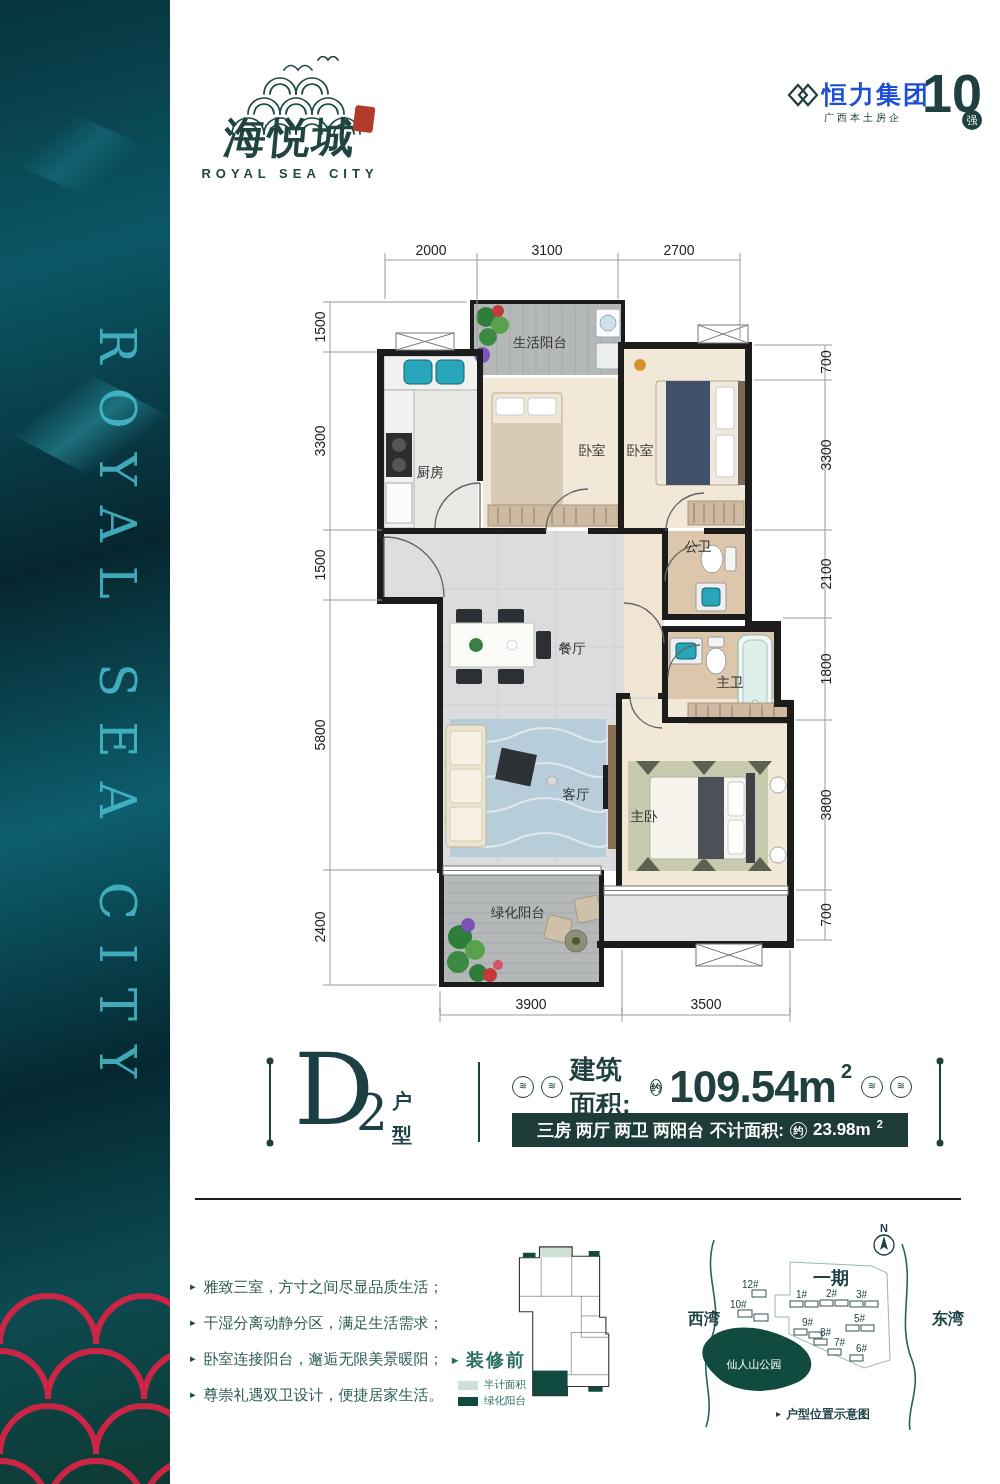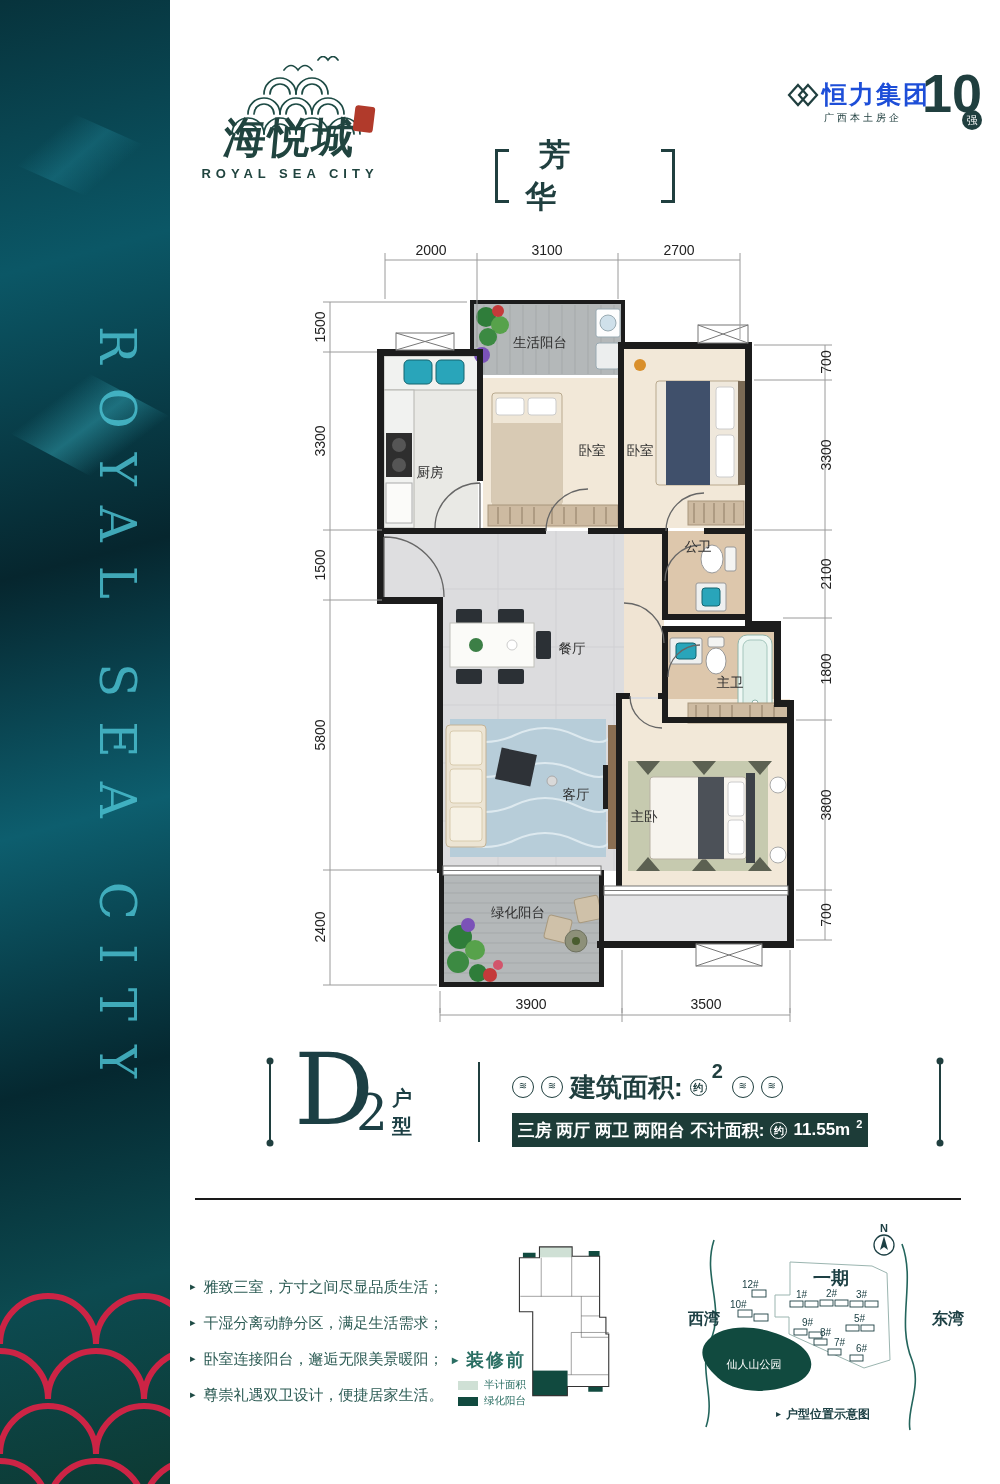--- a/index.html
+++ b/index.html
@@ -43,31 +43,31 @@
 
   
   .plan{left:300px;top:225px;}
   svg{font-family:"Liberation Sans",sans-serif;}
   .room-label{font-size:13.5px;fill:#2e2e2e;}
   .dim-label{font-size:14px;fill:#222;}
 
   
   .d-letter{left:294px;top:1040px;font-family:"DejaVu Serif",serif;font-size:100px;color:#1c3f44;line-height:100px;}
   .d-number{left:356px;top:1088px;font-family:"DejaVu Serif",serif;font-size:50px;color:#1c3f44;line-height:50px;}
-  .d-type{left:392px;top:1084px;width:22px;font-size:20px;font-weight:bold;color:#1c3f44;line-height:28px;word-break:break-all;}
+  .d-type{left:392px;top:1084px;width:22px;font-size:20px;font-weight:bold;color:#1c3f44;line-height:34px;word-break:break-all;}
   .thin-rule{left:478px;top:1062px;width:2px;height:80px;background:#203f3f;}
   .area-line{left:512px;top:1064px;width:400px;height:46px;display:flex;align-items:center;gap:7px;}
   .orn{width:20px;height:20px;border:1.5px solid #203f3f;border-radius:50%;font-size:10px;line-height:18px;
     text-align:center;color:#203f3f;flex:0 0 auto;}
   .area-label{font-size:26px;font-weight:bold;color:#203f3f;}
   .approx{display:inline-block;width:15px;height:15px;border:1px solid #203f3f;border-radius:50%;
     font-size:10px;line-height:15px;text-align:center;color:#203f3f;font-weight:bold;}
   .area-value{font-size:44px;font-weight:bold;color:#203f3f;letter-spacing:-1px;}
   .area-sup{font-size:20px;font-weight:bold;color:#203f3f;position:relative;top:-16px;left:-2px;}
-  .band{left:512px;top:1113px;width:356px;height:34px;background:#1d3c38;color:#fff;display:flex;
+  .band{left:512px;top:1113px;width:396px;height:34px;background:#1d3c38;color:#fff;display:flex;
     align-items:center;justify-content:center;gap:6px;font-size:17px;font-weight:bold;}
   .band .approx{border-color:#fff;color:#fff;}
   .band-sup{font-size:11px;position:relative;top:-6px;}
 
   .divider{left:195px;top:1198px;width:766px;height:2px;background:#1a1a1a;}
 
   
   .features{left:190px;top:1278px;width:250px;}
   .feat{margin-bottom:17px;font-size:15px;color:#2d5c55;white-space:nowrap;text-align:center;}
   .feat .arr{color:#1d4a44;font-size:11px;margin-right:8px;position:relative;top:-2px;}
@@ -125,25 +125,20 @@
     <g stroke="#203f3f" stroke-width="2.2" fill="none">
       <path d="M12,3 L21,13 L12,23 L3,13 Z"></path>
       <path d="M22,3 L31,13 L22,23 L13,13 Z"></path>
     </g>
   </svg>
   <div class="abs dev-name">恒力集团</div>
   <div class="abs dev-tag">广西本土房企</div>
   <div class="abs dev-rank">10</div>
   <div class="abs dev-rank-word">强</div>
 
-  <div class="abs title">
-    <span class="brk l"></span>
-    <span class="title-text">芳 华</span>
-    <span class="brk r"></span>
-  </div>
 
   <svg class="abs plan" width="560" height="830" viewBox="0 0 560 830">
 
     <g>
       <rect x="174" y="79" width="147" height="71" fill="#b4b8b9"></rect>
       <path d="M184,80v69M197,80v69M210,80v69M223,80v69M236,80v69M249,80v69M262,80v69M275,80v69M288,80v69M301,80v69M314,80v69" stroke="#a5a9aa" stroke-width="1"></path>
       <rect x="84" y="131" width="94" height="172" fill="#e9e9e5"></rect>
       <rect x="183" y="153" width="136" height="150" fill="#f2e8d8"></rect>
       <rect x="324" y="122" width="122" height="181" fill="#f2e8d8"></rect>
       <rect x="84" y="306" width="58" height="68" fill="#dedee0"></rect>
@@ -379,30 +374,31 @@
   <div class="abs d-letter">D</div>
   <div class="abs d-number">2</div>
   <div class="abs d-type">户型</div>
   <div class="abs thin-rule"></div>
 
   <div class="abs area-line">
     <span class="orn">≋</span>
     <span class="orn">≋</span>
     <span class="area-label">建筑面积:</span>
     <span class="approx">约</span>
+    <span class="area-value">109.54m</span>
     <span class="area-sup">2</span>
     <span class="orn">≋</span>
     <span class="orn">≋</span>
   </div>
 
   <div class="abs band">
     <span>三房 两厅 两卫 两阳台</span>
     <span>不计面积:</span>
     <span class="approx">约</span>
-    <span>11.55m</span>
+    <span>23.98m</span>
     <span class="band-sup">2</span>
   </div>
 
   <svg class="abs" style="left:934px;top:1056px" width="12" height="92">
     <line x1="6" y1="7" x2="6" y2="85" stroke="#203f3f" stroke-width="2"></line>
     <circle cx="6" cy="5" r="3.5" fill="#203f3f"></circle>
       <circle cx="6" cy="87" r="3.5" fill="#203f3f"></circle>
   </svg>
 
   <div class="abs divider"></div>

